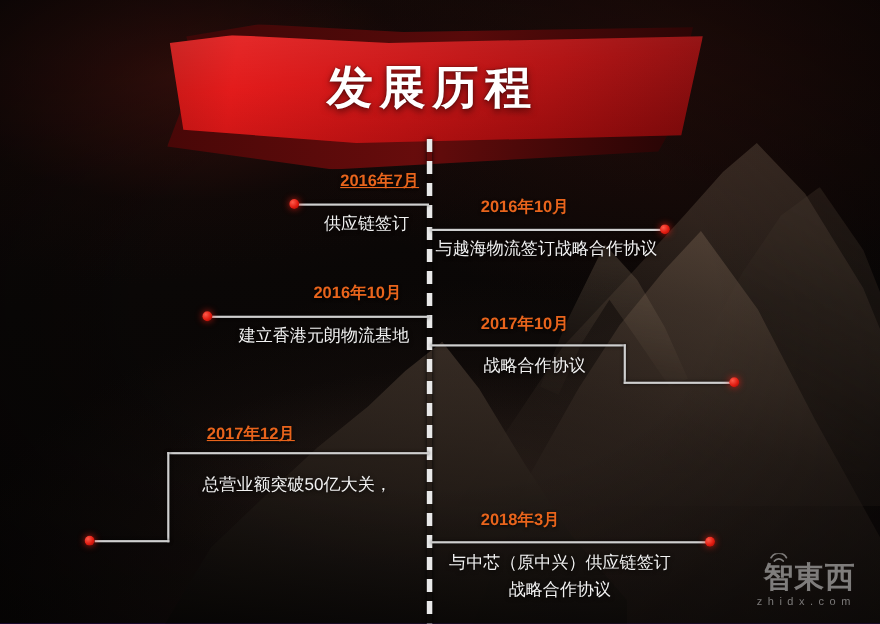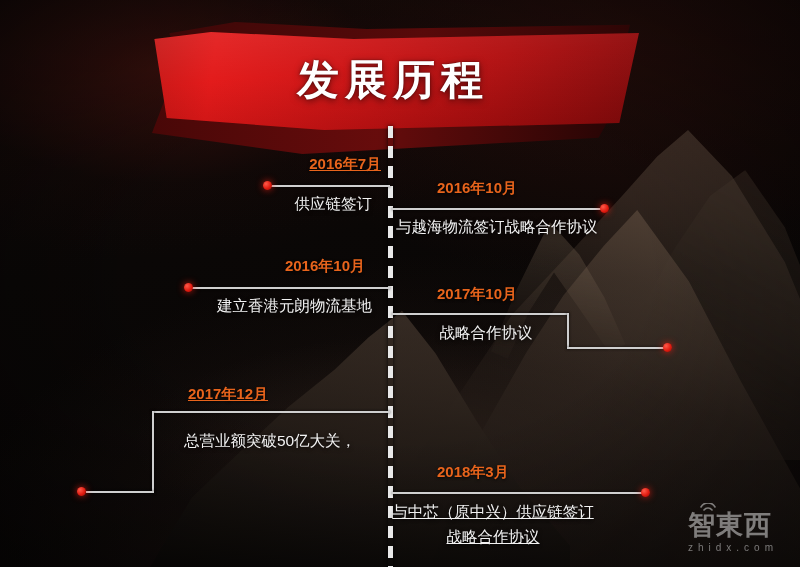--- a/index.html
+++ b/index.html
@@ -186,21 +186,21 @@
     position: absolute;
     right: 22px;
     bottom: 14px;
     opacity: .55;
     text-align: center;
     user-select: none;
   }
   .wm-logo {
     display: flex;
     align-items: center;
-    justify-content: flex-start;
+    justify-content: flex-end;
     gap: 3px;
     color: #d8d8d8;
     font-size: 27px;
     font-weight: bold;
     letter-spacing: 1px;
     line-height: 1;
   }
   .wm-url {
     color: #cfcfcf;
     font-size: 10px;
@@ -278,21 +278,21 @@
     <div class="dot" style="left:77px; top:487px;"></div>
     <div class="desc two-line ta-center" style="left:158px; top:394px; width:224px;margin-top:34px;">
       <div>总营业额突破50亿大关，</div>
     </div>
   </div>
 
   <div class="entry">
     <div class="date ta-left" style="left:437px; top:463px; width:200px;">2018年3月</div>
     <div class="conn-h" style="left:392px; top:492px; width:253px;"></div>
     <div class="dot" style="left:641px; top:488px;"></div>
-    <div class="desc two-line ta-center" style="left:380px; top:499px; width:226px;text-decoration:underline;">
+    <div class="desc two-line ta-center" style="left:396px; top:499px; width:226px;">
       <div>与中芯（原中兴）供应链签订</div>
       <div>战略合作协议</div>
     </div>
   </div>
 
   <div class="watermark">
     <div class="wm-logo">
       <svg class="wm-wifi" viewBox="0 0 16 10">
         <path d="M1 4 A8 8 0 0 1 15 4" fill="none" stroke="#d8d8d8" stroke-width="1.6" stroke-linecap="round"></path>
         <path d="M4 7 A5 5 0 0 1 12 7" fill="none" stroke="#d8d8d8" stroke-width="1.6" stroke-linecap="round"></path>

